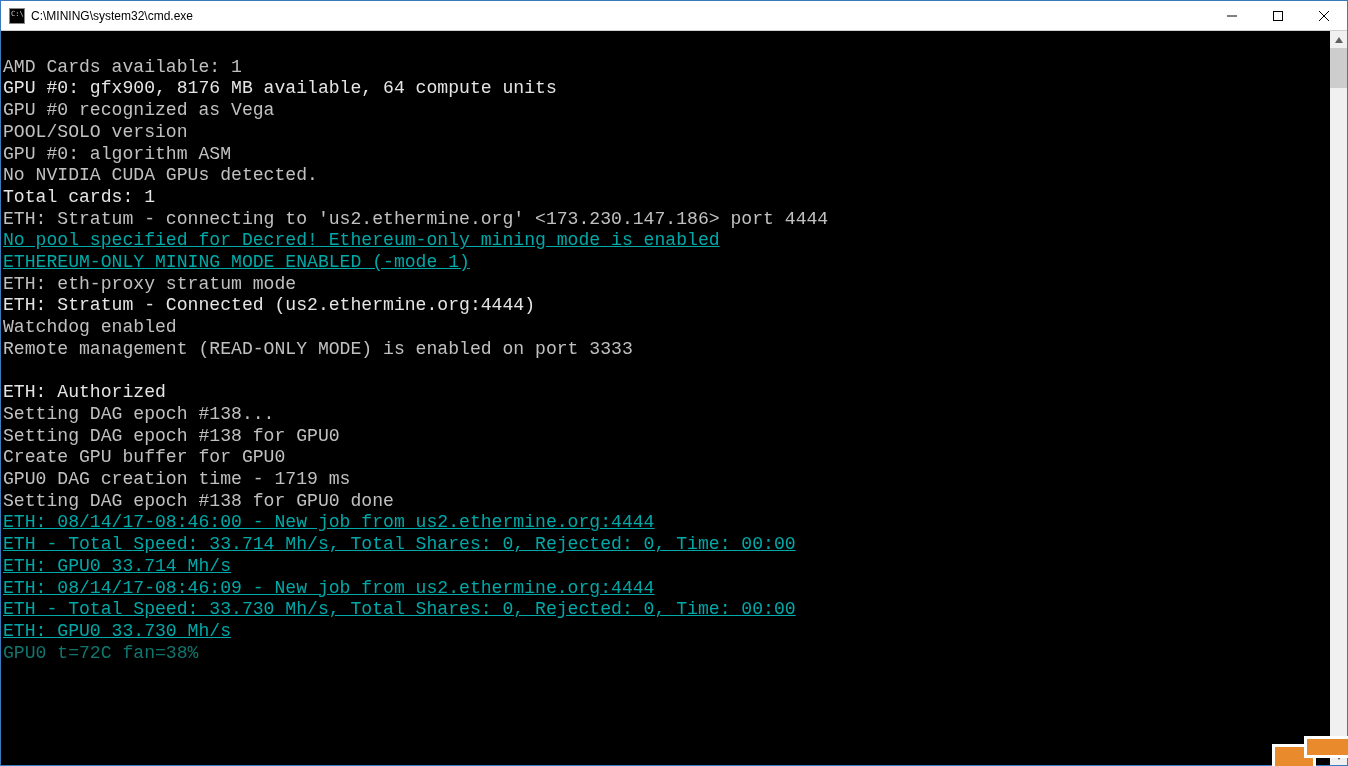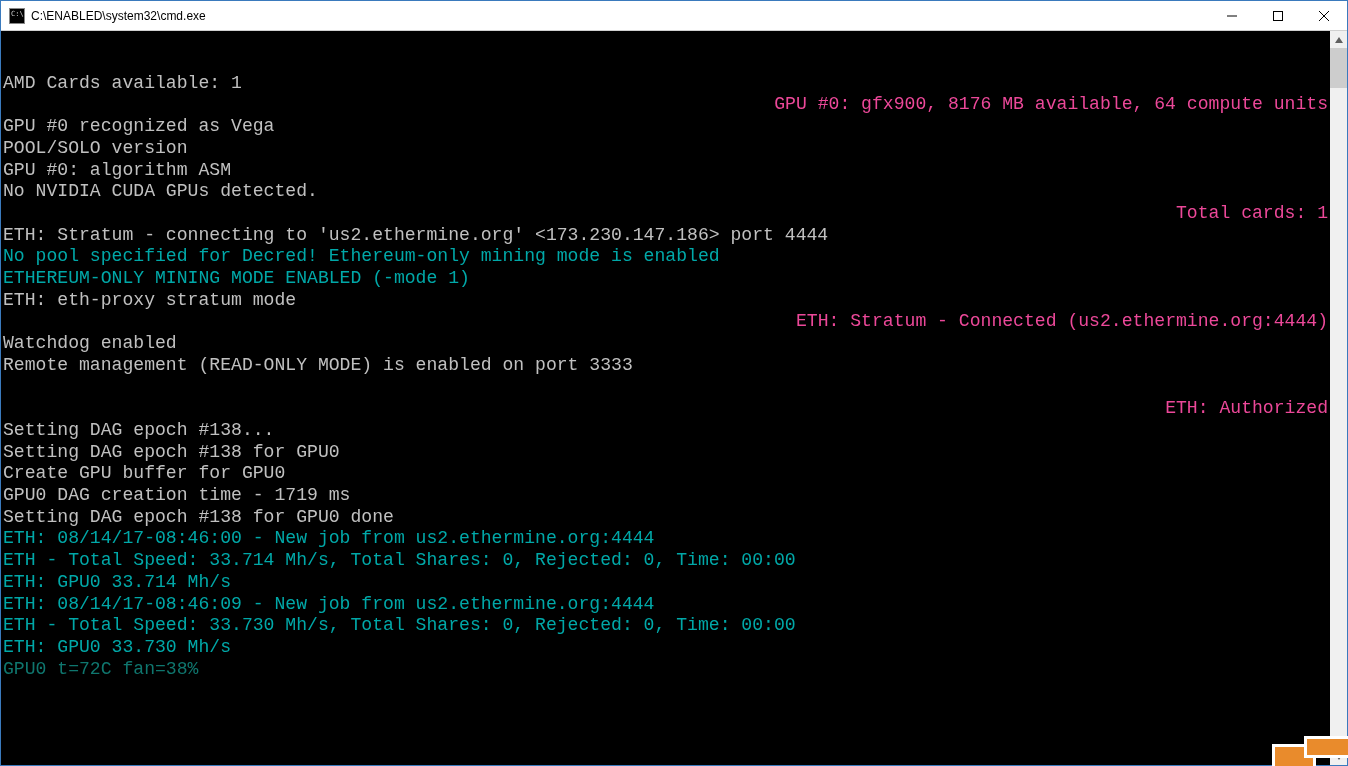--- a/index.html
+++ b/index.html
@@ -66,32 +66,32 @@
   }
   .winbtn svg { display: block; }
   .console-wrap {
     flex: 1;
     display: flex;
     background: #000;
     position: relative;
   }
   .console {
     flex: 1;
-    padding: 20px 2px 4px 2px;
+    padding: 4px 2px 4px 2px;
     font-family: Consolas, "Courier New", monospace;
     font-size: 18.1px;
     line-height: 1.2;
     color: #c0c0c0;
     white-space: pre;
     overflow: hidden;
   }
   .line { white-space: pre; }
   .c-white  { color: #c0c0c0; }
-  .c-green  { color: #ec4899; text-align: right; }
-  .c-cyan   { color: #00a8a8; }
+  .c-green  { color: #e5e5e5; }
+  .c-cyan   { color: #00a8a8; text-decoration: underline; }
   .c-magenta{ color: #0f766e; }
 
   .scrollbar {
     width: 17px;
     background: #f0f0f0;
     position: relative;
     flex-shrink: 0;
   }
   .scrollbar .arrow {
     position: absolute;
@@ -139,21 +139,21 @@
     border-bottom: none;
   }
 </style>
 </head>
 <body>
 
 <div class="window">
 
   <div class="titlebar">
     <div class="icon"></div>
-    <div class="title">C:\ENABLED\system32\cmd.exe</div>
+    <div class="title">C:\MINING\system32\cmd.exe</div>
     <div class="winbtns">
       <div class="winbtn">
         <svg width="10" height="10" viewBox="0 0 10 10">
             <line x1="0" y1="5" x2="10" y2="5" stroke="#000" stroke-width="1"></line>
           </svg>
       </div>
       <div class="winbtn">
         <svg width="10" height="10" viewBox="0 0 10 10">
             <rect x="0.5" y="0.5" width="9" height="9" fill="none" stroke="#000" stroke-width="1"></rect>
           </svg>

